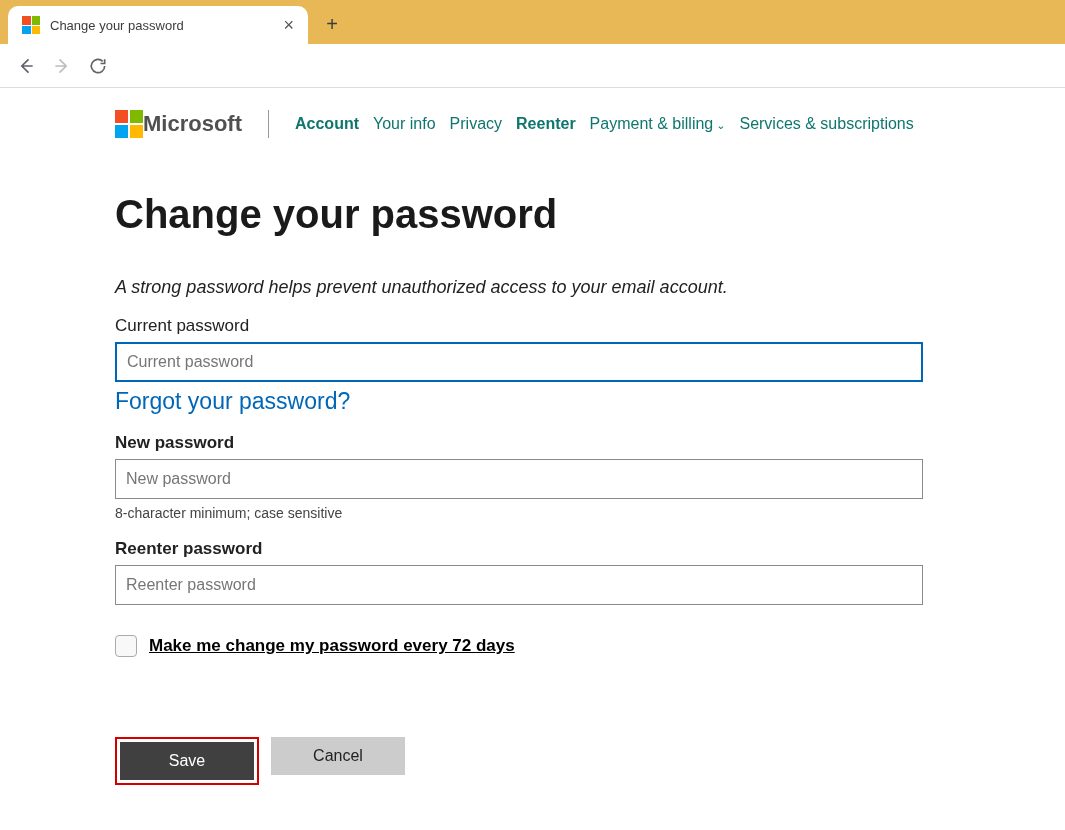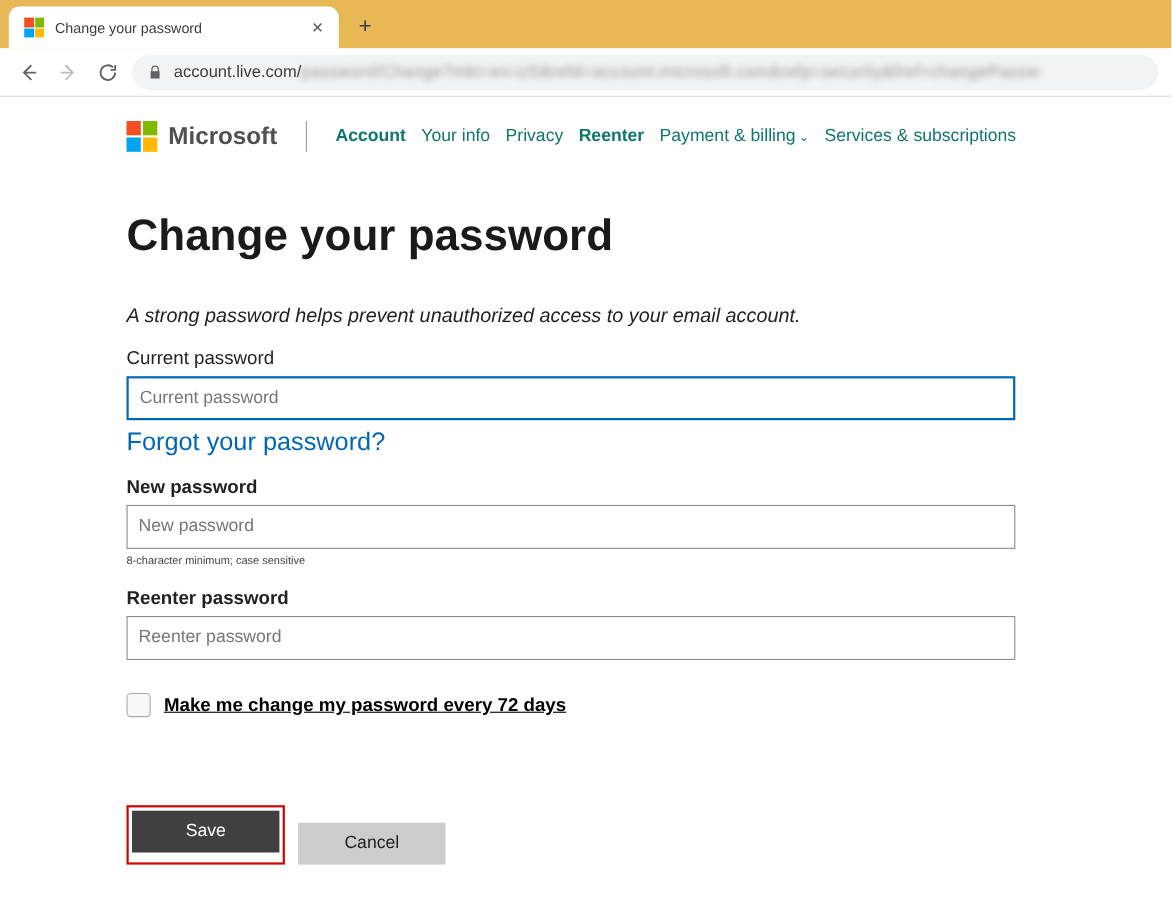--- a/index.html
+++ b/index.html
@@ -21,47 +21,47 @@
     .mslogo { display: inline-grid; grid-template-columns: 1fr 1fr; grid-template-rows: 1fr 1fr; gap: 1px; width: 18px; height: 18px; }
     .mslogo.big { width: 28px; height: 28px; gap: 2px; }
     .mslogo > span:nth-child(1){background:#f25022;}
     .mslogo > span:nth-child(2){background:#7fba00;}
     .mslogo > span:nth-child(3){background:#00a4ef;}
     .mslogo > span:nth-child(4){background:#ffb900;}
     
     
     .site { padding: 22px 0 0 115px; }
     .site-header { display: flex; align-items: center; gap: 14px; font-size: 16px; color: #222; }
-    .ms-brand { display: flex; align-items: center; gap: 10px; font-size: 22px; font-weight: 600; color: #505050; }
+    .ms-brand { display: flex; align-items: center; font-size: 22px; font-weight: 600; color: #505050; }
     .divider { width: 1px; height: 28px; background: #999; margin: 0 12px; }
     .nav-item { color: #0f766e; cursor: pointer; }
     .nav-item.strong { font-weight: 600; }
     .chev { font-size: 11px; margin-left: 3px; }
     
     .content { padding-top: 54px; max-width: 825px; }
     h1 { font-size: 40px; font-weight: 600; color: #1a1a1a; margin-bottom: 40px; }
     .subtitle { font-size: 18px; color: #222; margin-bottom: 18px; font-style: italic; }
     
     .field-block { margin-bottom: 18px; }
     .label { font-size: 17px; color: #222; margin-bottom: 6px; display: block; }
     .label.bold { font-weight: 700; }
     input[type=password] { width: 808px; height: 40px; border: 1px solid #8a8a8a; padding: 0 10px; font-size: 16px; outline: none; color: #222; }
     input[type=password]::placeholder { color: #767676; }
     input.focused { border: 2px solid #0067b8; }
     .link { color: #0067b8; font-size: 23px; margin-top: 6px; display: inline-block; cursor: pointer; }
-    .hint { font-size: 10px; color: #444; margin-top: 6px; }
+    .hint { font-size: 14px; color: #444; margin-top: 6px; }
     
     .check-row { display: flex; align-items: center; gap: 12px; margin-top: 30px; }
     .checkbox { width: 22px; height: 22px; border: 1px solid #aaa; border-radius: 4px; background: #f8f8f8; cursor: pointer; }
     .check-label { font-size: 17px; font-weight: 700; cursor: pointer; text-decoration: underline; }
     
     .btn-row { display: flex; gap: 12px; margin-top: 80px; }
     .btn { min-width: 134px; height: 38px; display: flex; align-items: center; justify-content: center; font-size: 16px; cursor: pointer; border: none; }
     .btn.primary { background: #404040; color: #fff; }
-    .btn.secondary { background: #ccc; color: #222; margin-top: 16px; }
+    .btn.secondary { background: #ccc; color: #222; }
     .highlight-box { border: 2px solid #d40000; padding: 3px; }
     
     svg.icon { width: 20px; height: 20px; }
   </style>
 </head>
 <body>
 
 <div class="tab-bar">
   <div class="tab">
     <span class="mslogo">
@@ -84,26 +84,20 @@
   </div>
   <div class="navbtn disabled">
     <svg class="icon" viewBox="0 0 24 24">
         <path fill="none" stroke="#bdbdbd" stroke-width="2" d="M9 4l8 8-8 8M17 12H4"></path>
       </svg>
   </div>
   <div class="navbtn">
     <svg class="icon" viewBox="0 0 24 24">
         <path fill="none" stroke="#5f6368" stroke-width="2" d="M20 12a8 8 0 1 1-2.3-5.6M20 4v5h-5"></path>
       </svg>
-  </div>
-  <div class="omnibox">
-    <svg class="icon" viewBox="0 0 24 24" style="width:14px;height:14px">
-        <path fill="#5f6368" d="M6 10V7a6 6 0 1 1 12 0v3h1v11H5V10h1zm2 0h8V7a4 4 0 1 0-8 0v3z"></path>
-      </svg>
-    <span><span>account.live.com/</span><span class="blur">password/Change?mkt=en-US&amp;refd=account.microsoft.com&amp;refp=security&amp;fref=changePassw</span></span>
   </div>
 </div>
 
 <div class="site">
   <div class="site-header">
     <div class="ms-brand">
       <span class="mslogo big">
           <span></span>
           <span></span>
           <span></span>

